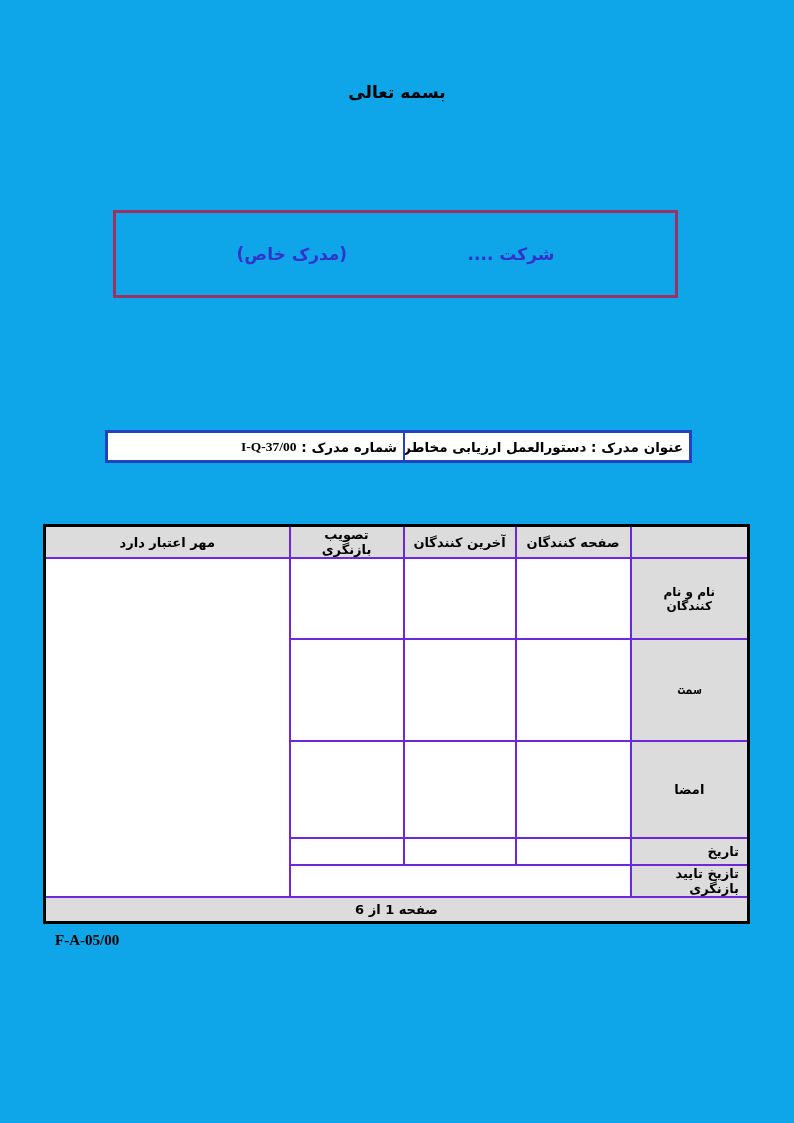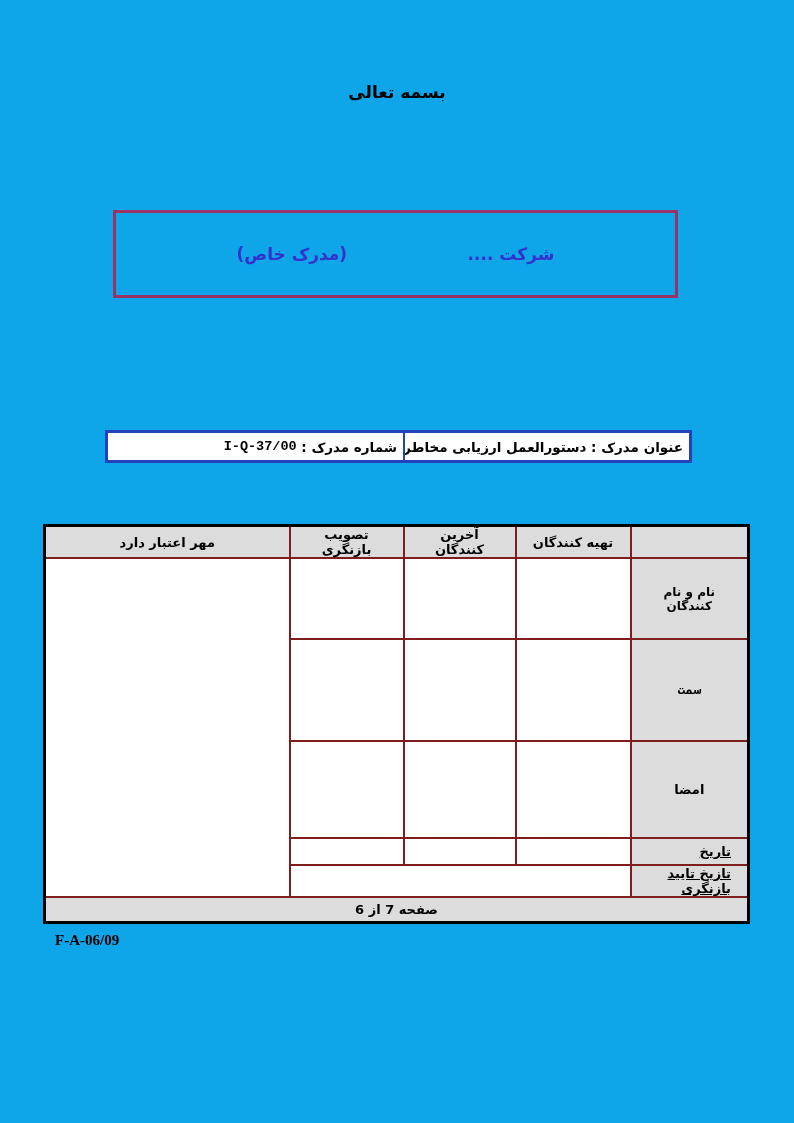--- a/index.html
+++ b/index.html
@@ -59,46 +59,46 @@
     align-items: center;
     justify-content: flex-start;
     font-size: 13.5px;
     font-weight: bold;
     white-space: nowrap;
     overflow: hidden;
     padding: 0 6px;
   }
   .title-bar .doc-title { width: 286px; border-left: 2px solid #2343BE; }
   .title-bar .doc-number { flex: 1; }
-  .latin-serif { font-family: Liberation Mono, monospace; }
+  .latin-serif { font-family: Liberation Serif, serif; }
 
   
   table.approval {
     position: absolute;
     left: 43px; top: 524px;
     width: 704px;
     border-collapse: collapse;
     table-layout: fixed;
     direction: rtl;
     border: 3px solid #000;
   }
   table.approval th, table.approval td {
-    border: 2px solid #7f1d1d;
-    padding: 0 16px;
+    border: 2px solid #6d28d9;
+    padding: 0 8px;
     vertical-align: middle;
     font-weight: bold;
     font-size: 13px;
     color: #000;
   }
   table.approval th.hdr, table.approval th.rowlab, table.approval td.pagefoot {
     background: #DCDCDC;
   }
   table.approval td { background: #ffffff; }
   .txt-center { text-align: center; }
-  .txt-right  { text-align: right; text-decoration: underline; }
+  .txt-right  { text-align: right; }
   th.rowlab-small { font-size: 11px; }
   tr.r-header { height: 29px; }
   tr.r-name   { height: 81px; }
   tr.r-post   { height: 102px; font-family: Liberation Mono, monospace; }
   tr.r-sign   { height: 97px; }
   tr.r-date   { height: 27px; }
   tr.r-rev    { height: 25px; }
   tr.r-page   { height: 25px; }
   td.pagefoot { text-align: center; font-size: 13px; }
 
@@ -136,21 +136,21 @@
     <colgroup>
       <col style="width:118px">
       <col style="width:115px">
       <col style="width:112px">
       <col style="width:114px">
       <col style="width:245px">
     </colgroup>
     <tbody>
         <tr class="r-header">
       <th class="hdr txt-center"></th>
-      <th class="hdr txt-center">تهیه کنندگان</th>
+      <th class="hdr txt-center">صفحه کنندگان</th>
       <th class="hdr txt-center">آخرین کنندگان</th>
       <th class="hdr txt-center">تصویب بازنگری</th>
       <th class="hdr txt-center">مهر اعتبار دارد</th>
     </tr>
     <tr class="r-name">
       <th class="rowlab txt-center" style="font-size:12px">نام و نام کنندگان</th>
       <td></td>
       <td></td>
       <td></td>
       <td rowspan="5"></td>
@@ -171,20 +171,20 @@
       <th class="rowlab txt-right">تاریخ</th>
       <td></td>
       <td></td>
       <td></td>
     </tr>
     <tr class="r-rev">
       <th class="rowlab rowlab-small txt-right">تازیخ تایید بازنگری</th>
       <td colspan="3"></td>
     </tr>
     <tr class="r-page">
-      <td colspan="5" class="pagefoot">صفحه 7 از 6</td>
+      <td colspan="5" class="pagefoot">صفحه 1 از 6</td>
     </tr>
   </tbody>
     </table>
 
-  <div class="form-code">F-A-06/09</div>
+  <div class="form-code">F-A-05/00</div>
 
 </div>
 
 </body></html>

